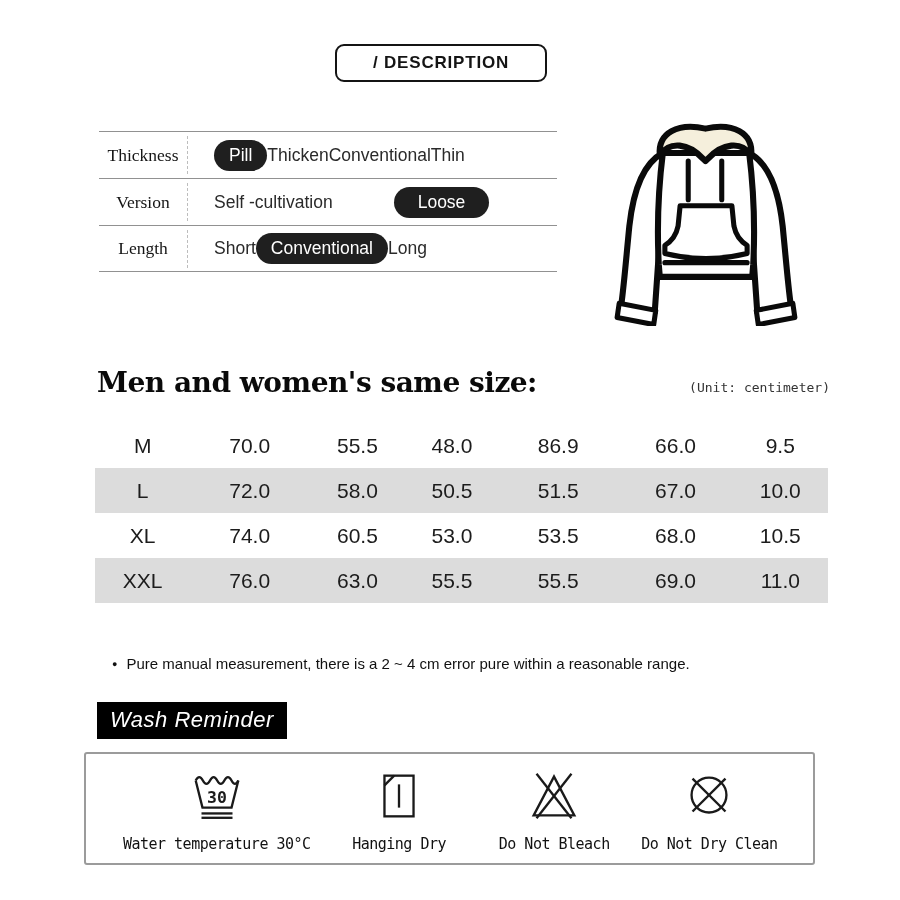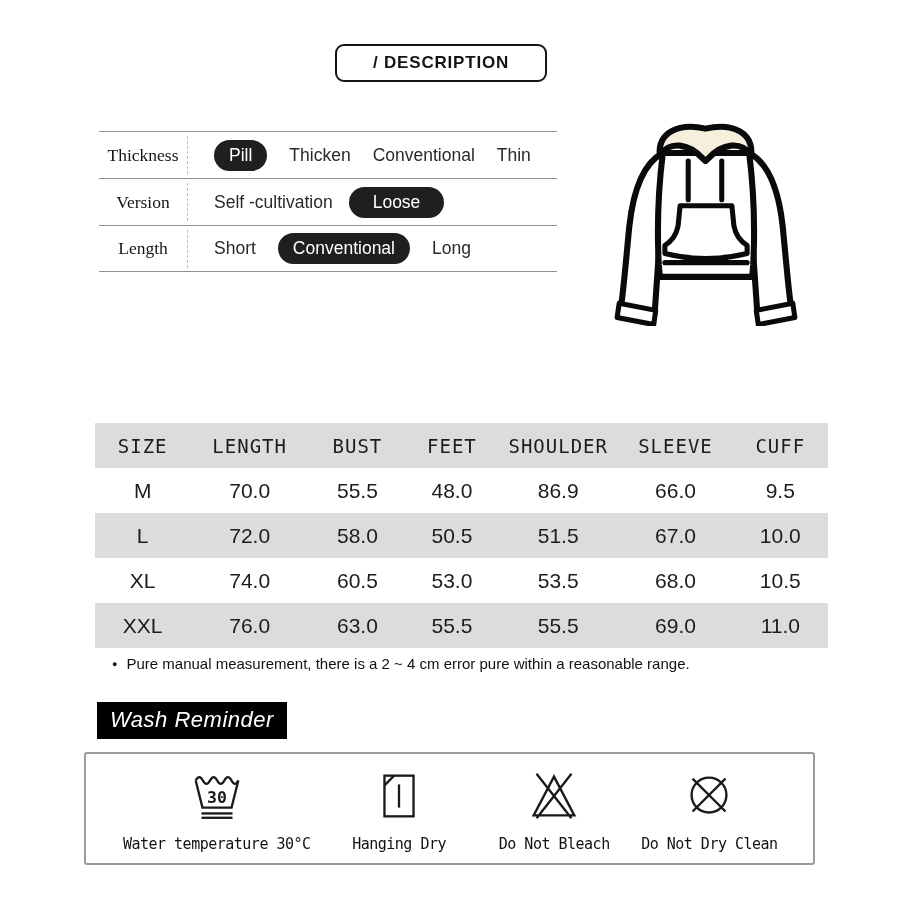--- a/index.html
+++ b/index.html
@@ -18,21 +18,21 @@
 
   
   .attr-table { position: absolute; left: 99px; top: 131px; width: 458px; }
   .attr-row {
     height: 47px; border-top: 1px solid #919191;
     display: flex; align-items: center; white-space: nowrap;
   }
   .attr-row:last-child { border-bottom: 1px solid #919191; }
   .attr-label { width: 88px; flex: 0 0 88px; text-align: center; font-size: 17.5px; color: #141414; font-family: Liberation Serif, serif; }
   .attr-divider { width: 0; height: 38px; border-left: 1px dashed #bdbdbd; }
-  .attr-options { display: flex; align-items: center; gap: 22px; padding-left: 26px; font-size: 17.5px; color: #2a2a2a; }
+  .attr-options { display: flex; align-items: center; padding-left: 26px; font-size: 17.5px; color: #2a2a2a; }
   .opt { display: inline-block; }
   .opt.selected {
     background: #1f1f1f; color: #fff; border-radius: 18px; padding: 5px 15px;
   }
 
   
   .hoodie { position: absolute; left: 607px; top: 114px; width: 198px; height: 212px; }
 
   
   .size-heading { position: absolute; left: 97px; top: 366px; width: 733px; display: flex; align-items: baseline; }
@@ -83,21 +83,21 @@
       <div class="attr-options">
         <span class="opt selected">Pill</span>
         <span class="opt">Thicken</span>
         <span class="opt">Conventional</span>
         <span class="opt">Thin</span>
       </div>
     </div>
     <div class="attr-row">
       <div class="attr-label">Version</div>
       <div class="attr-divider"></div>
-      <div class="attr-options" style="gap:16px;">
+      <div class="attr-options" style="gap:61px;">
         <span class="opt">Self -cultivation</span>
         <span class="opt selected" style="padding:5px 24px;">Loose</span>
       </div>
     </div>
     <div class="attr-row">
       <div class="attr-label">Length</div>
       <div class="attr-divider"></div>
       <div class="attr-options">
         <span class="opt">Short</span>
         <span class="opt selected">Conventional</span>
@@ -123,31 +123,26 @@
         <path d="M72,90 L123,90 L125,110 C127,120 133,126 138,129 L138,137 C110,144 85,144 57,137 L57,129 C62,126 68,120 70,110 Z" stroke-width="5"></path>
 
         <path d="M52,40 C50,18 70,8 97,14 C124,8 144,18 142,40 C132,26 114,28 99,44 L97,46 L95,44 C80,28 62,26 52,40 Z" fill="#f5efdc"></path>
 
         <path d="M80,46 L80,84" stroke-width="5" fill="none"></path>
         <path d="M113,46 L113,84" stroke-width="5" fill="none"></path>
       </g>
     </svg>
   </div>
 
+  <div class="size-heading">
+    <span class="size-title">Men and women's same size:</span>
+    <span class="unit-note">(Unit: centimeter)</span>
+  </div>
 
   <div class="size-table">
-    <div class="t-row head gray">
-      <div class="t-cell c0">SIZE</div>
-      <div class="t-cell c1">LENGTH</div>
-      <div class="t-cell c2">BUST</div>
-      <div class="t-cell c3">FEET</div>
-      <div class="t-cell c4">SHOULDER</div>
-      <div class="t-cell c5">SLEEVE</div>
-      <div class="t-cell c6">CUFF</div>
-    </div>
     <div class="t-row body-row">
       <div class="t-cell c0">M</div>
       <div class="t-cell c1">70.0</div>
       <div class="t-cell c2">55.5</div>
       <div class="t-cell c3">48.0</div>
       <div class="t-cell c4">86.9</div>
       <div class="t-cell c5">66.0</div>
       <div class="t-cell c6">9.5</div>
     </div>
     <div class="t-row body-row gray">

